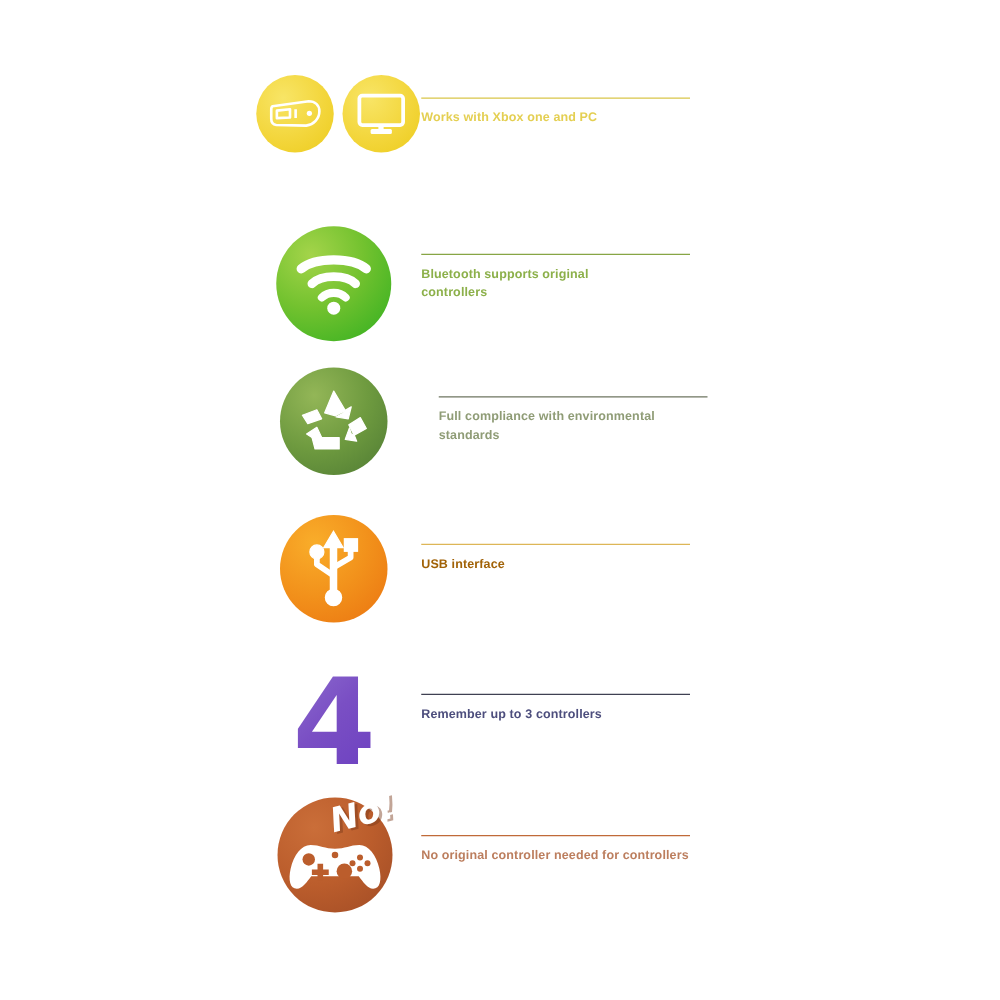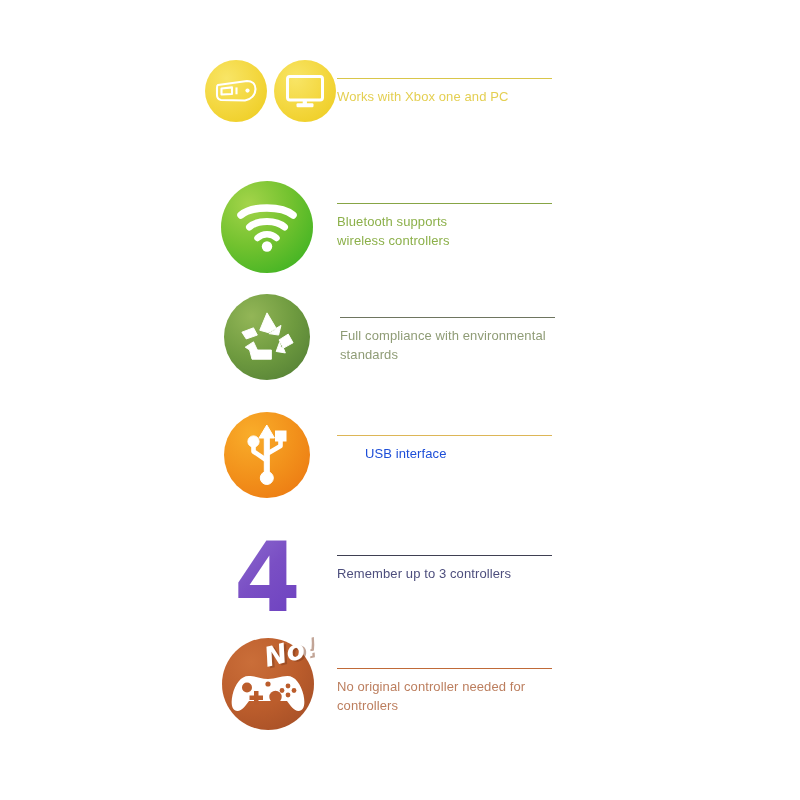--- a/index.html
+++ b/index.html
@@ -45,34 +45,34 @@
     width: 215px;
   }
   .divider {
     width: 100%;
     height: 1px;
     border: 0;
     margin: 0 0 9px 0;
     display: block;
   }
   .feature-label {
-    font-size: 13px;
+    font-size: 10px;
     line-height: 1.45;
     letter-spacing: 0.1px;
     margin: 0;
-    font-weight: 400;
+    font-weight: 700;
   }
   .col-xbox-pc-icon { left: 205px;  top: 60px;  }
   .col-xbox-pc-text { left: 337px;  top: 78px;  }
 
   .col-bluetooth-icon { left: 221px; top: 181px; }
   .col-bluetooth-text { left: 337px; top: 203px; }
 
   .col-recycle-icon { left: 224px; top: 294px; }
-  .col-recycle-text { left: 340px; top: 317px; }
+  .col-recycle-text { left: 351px; top: 317px; }
 
   .col-usb-icon  { left: 224px; top: 412px; }
   .col-usb-text  { left: 337px; top: 435px; }
 
   .col-four-icon { left: 234px; top: 530px; }
   .col-four-text { left: 337px; top: 555px; }
 
   .col-nooriginal-icon { left: 222px; top: 638px; }
   .col-nooriginal-text { left: 337px; top: 668px; }
 
@@ -128,21 +128,21 @@
           <path d="M6 15 C17 5.5 47 5.5 58 15" stroke-width="7.5"></path>
           <path d="M14.5 27 C22.5 19.5 41.5 19.5 49.5 27" stroke-width="7"></path>
           <path d="M22.5 38 C27.5 33 36.5 33 41.5 38" stroke-width="6.5"></path>
         </g>
         <circle cx="32" cy="46.5" r="5.2" fill="#ffffff"></circle>
       </svg>
     </div>
   </div>
   <div class="text-col col-bluetooth-text">
     <hr class="divider" style="background:#87a545;">
-    <p class="feature-label" style="color:#8cb04a;width:160px;">Bluetooth supports wireless controllers</p>
+    <p class="feature-label" style="color:#8cb04a;width:160px;">Bluetooth supports original controllers</p>
   </div>
 
   <div class="icon-col col-recycle-icon">
     <div class="icon-circle" style="width:86px;height:86px;background:radial-gradient(circle at 32% 26%, #93b657 0%, #6e9a3f 50%, #4e7a33 100%);">
       <svg width="58" height="56" viewBox="0 0 60 58">
         <g fill="#ffffff" stroke="#ffffff" stroke-width="1" stroke-linejoin="round">
           <path d="M30 4 L39.5 20 L31.5 24.5 L22.5 22 Z"></path>
           <path d="M39.5 20 L44.5 17 L42 27 L32 25.5 L37 22.5 Z"></path>
           <path d="M52 26 L57 35 L47 40.5 L42.5 32 Z"></path>
           <path d="M47 40.5 L49 45.5 L39.5 44 L43 34.5 L44.5 39.5 Z"></path>
@@ -173,21 +173,21 @@
           <circle cx="12.5" cy="18.5" r="5.6"></circle>
 
           <path d="M25.8 31 L39.5 23 L39.5 17.5" fill="none" stroke-width="4.6" stroke-linecap="round" stroke-linejoin="round"></path>
           <rect x="34.5" y="8" width="10.5" height="10"></rect>
         </g>
       </svg>
     </div>
   </div>
   <div class="text-col col-usb-text">
     <hr class="divider" style="background:#ddb657;">
-    <p class="feature-label" style="color:#1d4ed8;margin-left:28px;">USB interface</p>
+    <p class="feature-label" style="color:#a16207;">USB interface</p>
   </div>
 
   <div class="icon-col col-four-icon">
     <span class="numeral-four">4</span>
   </div>
   <div class="text-col col-four-text">
     <hr class="divider" style="background:#3f4052;">
     <p class="feature-label" style="color:#4d4e7d;">Remember up to 3 controllers</p>
   </div>
 

